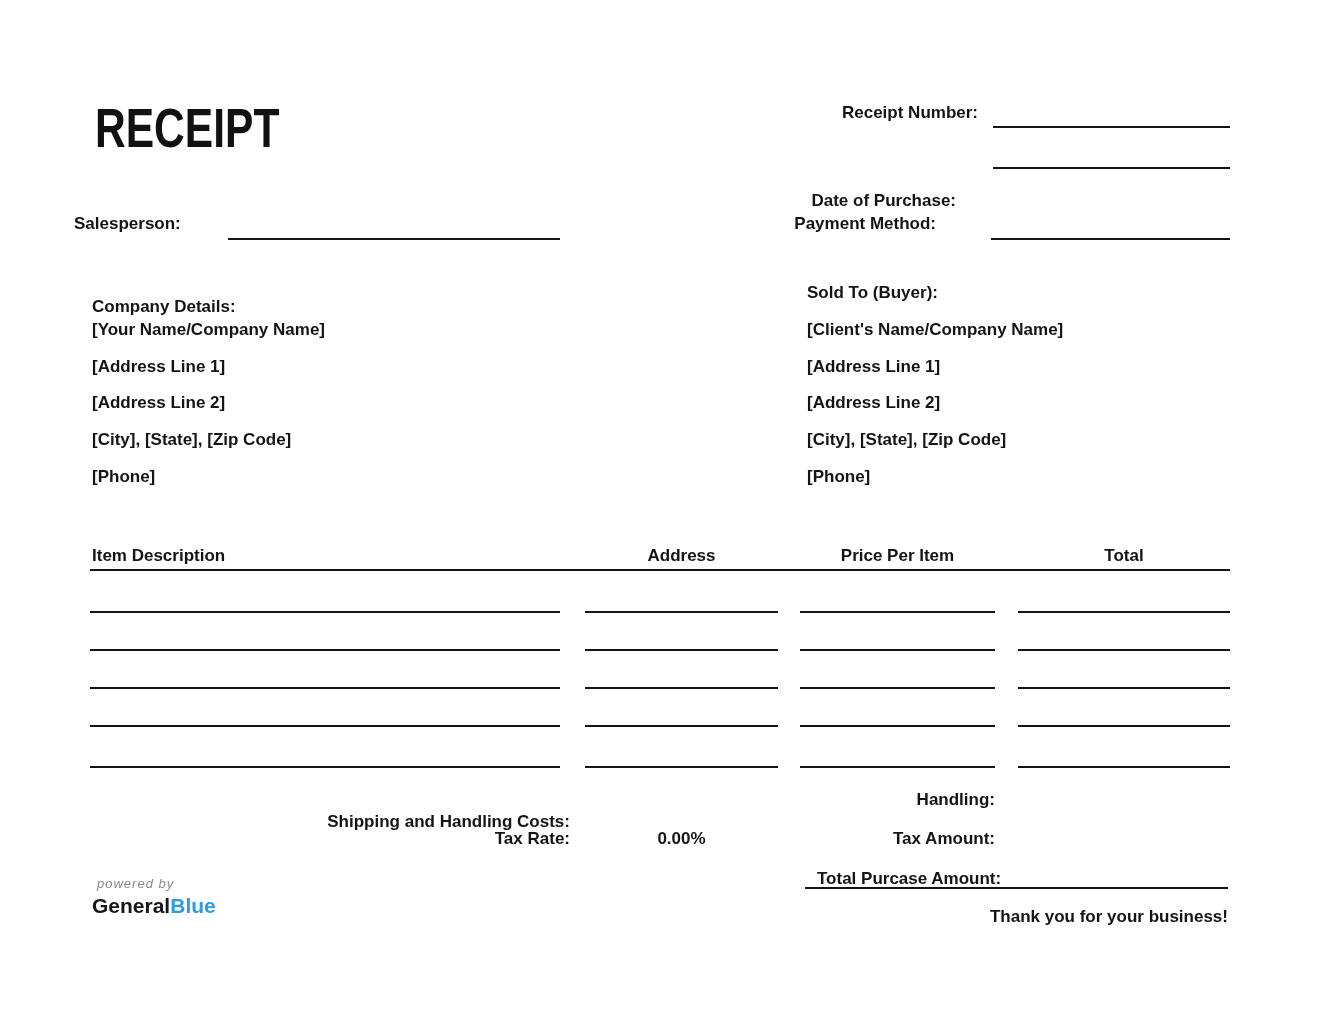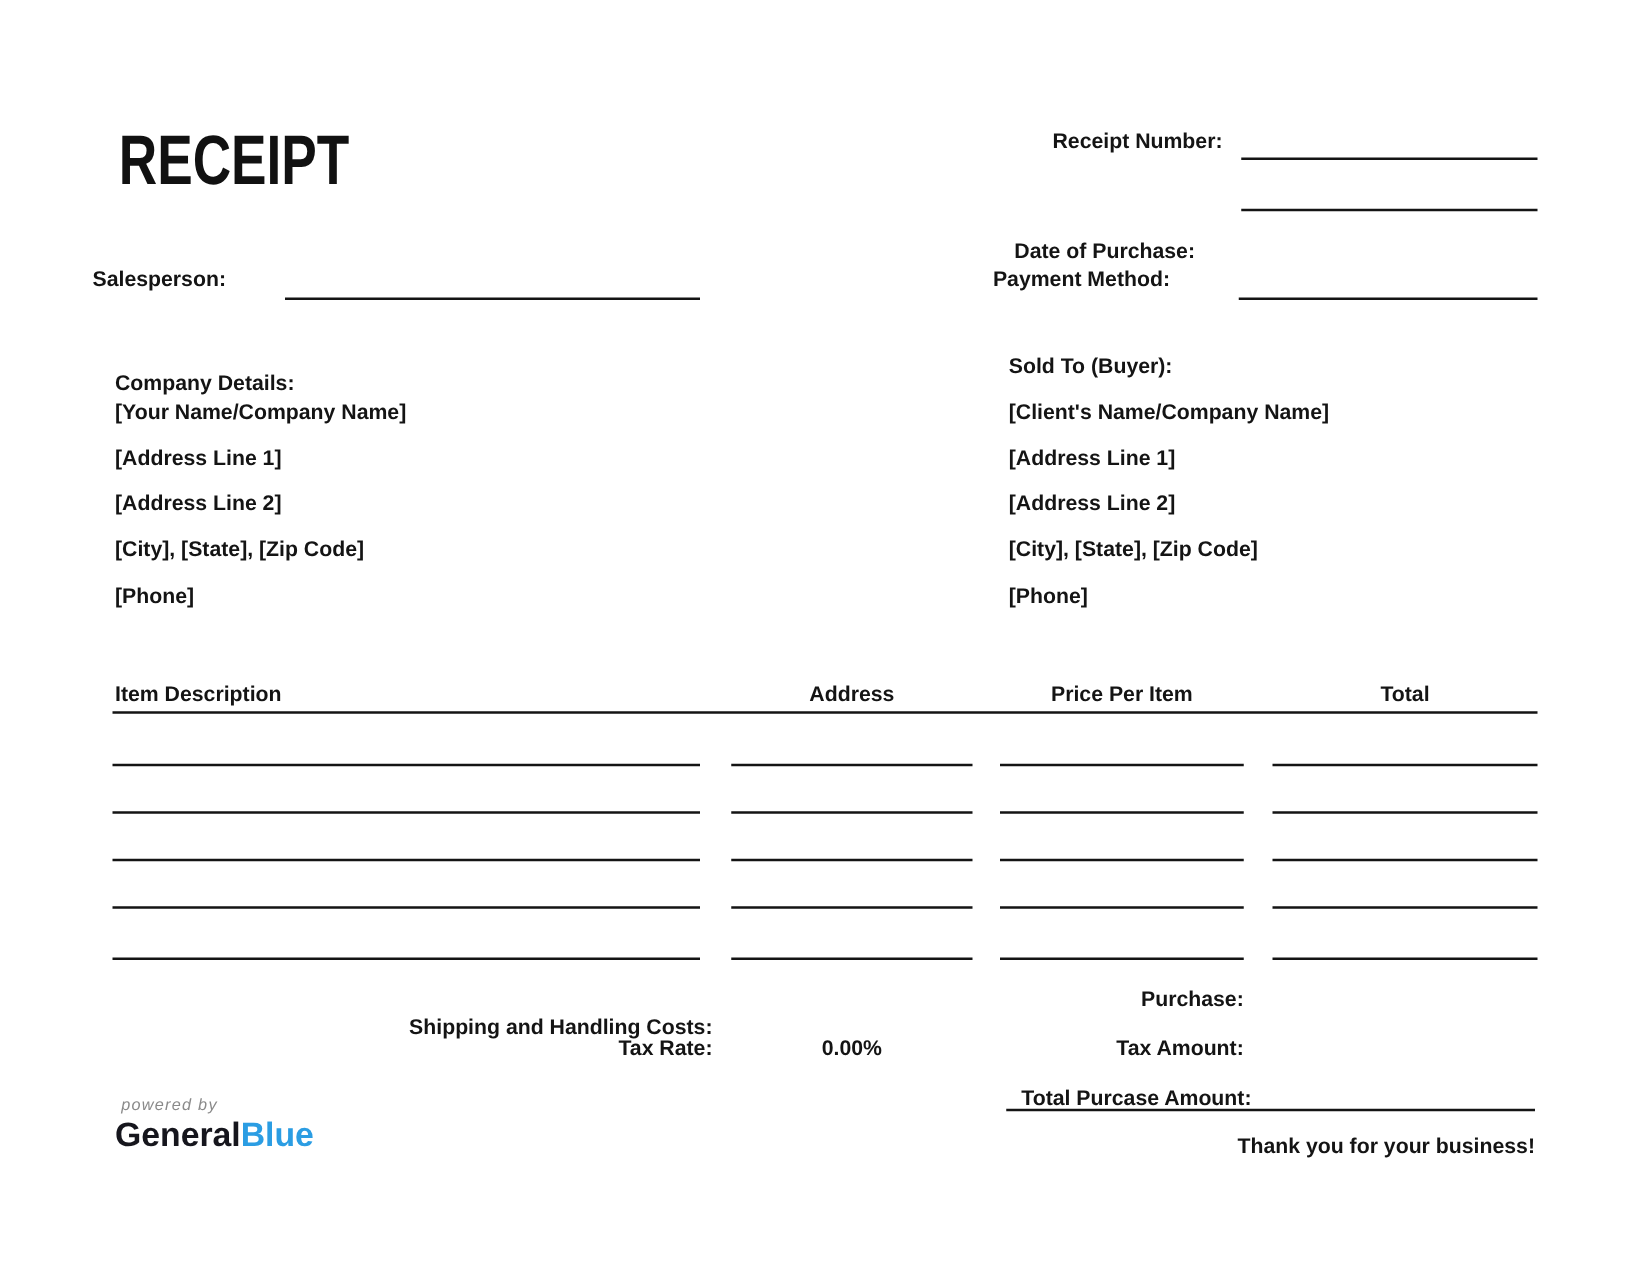--- a/index.html
+++ b/index.html
@@ -31,21 +31,21 @@
   .col2 { left:585px; width:193px; }
   .col3 { left:800px; width:195px; }
   .col4 { left:1018px; width:212px; }
   
   .powered {
     position:absolute; left:97px; top:876px;
     font-size:13px; font-weight:400; letter-spacing:1px; color:#8a8a8a;font-style:italic;
   }
   .brand {
     position:absolute; left:92px; top:894px;
-    font-size:27px; font-weight:600; line-height:1.1; white-space:nowrap;
+    font-size:21px; font-weight:600; line-height:1.1; white-space:nowrap;
   }
   .brand-dark { color:#16161d; }
   .brand-blue { color:var(--brand-blue, #2b9de3); }
 </style>
 </head>
 <body>
 
 <div class="page">
 
   <div class="title">RECEIPT</div>
@@ -120,21 +120,21 @@
     <div class="trow">
       <div class="cell col1"></div>
       <div class="cell col2"></div>
       <div class="cell col3"></div>
       <div class="cell col4"></div>
     </div>
   </div>
 
   <div>
     <div class="lbl r" style="left:90px; top:812px; width:480px;">Shipping and Handling Costs:</div>
-    <div class="lbl r" style="left:800px; top:790px; width:195px;">Purchase:</div>
+    <div class="lbl r" style="left:800px; top:790px; width:195px;">Handling:</div>
 
     <div class="lbl r" style="left:90px; top:829px; width:480px;">Tax Rate:</div>
     <div class="lbl c" style="left:585px; top:829px; width:193px;">0.00%</div>
     <div class="lbl r" style="left:800px; top:829px; width:195px;">Tax Amount:</div>
 
     <div class="lbl" style="left:817px; top:869px;">Total Purcase Amount:</div>
     <div class="fline" style="left:805px; top:887px; width:423px;"></div>
 
     <div class="lbl r" style="left:800px; top:907px; width:428px;">Thank you for your business!</div>
   </div>

